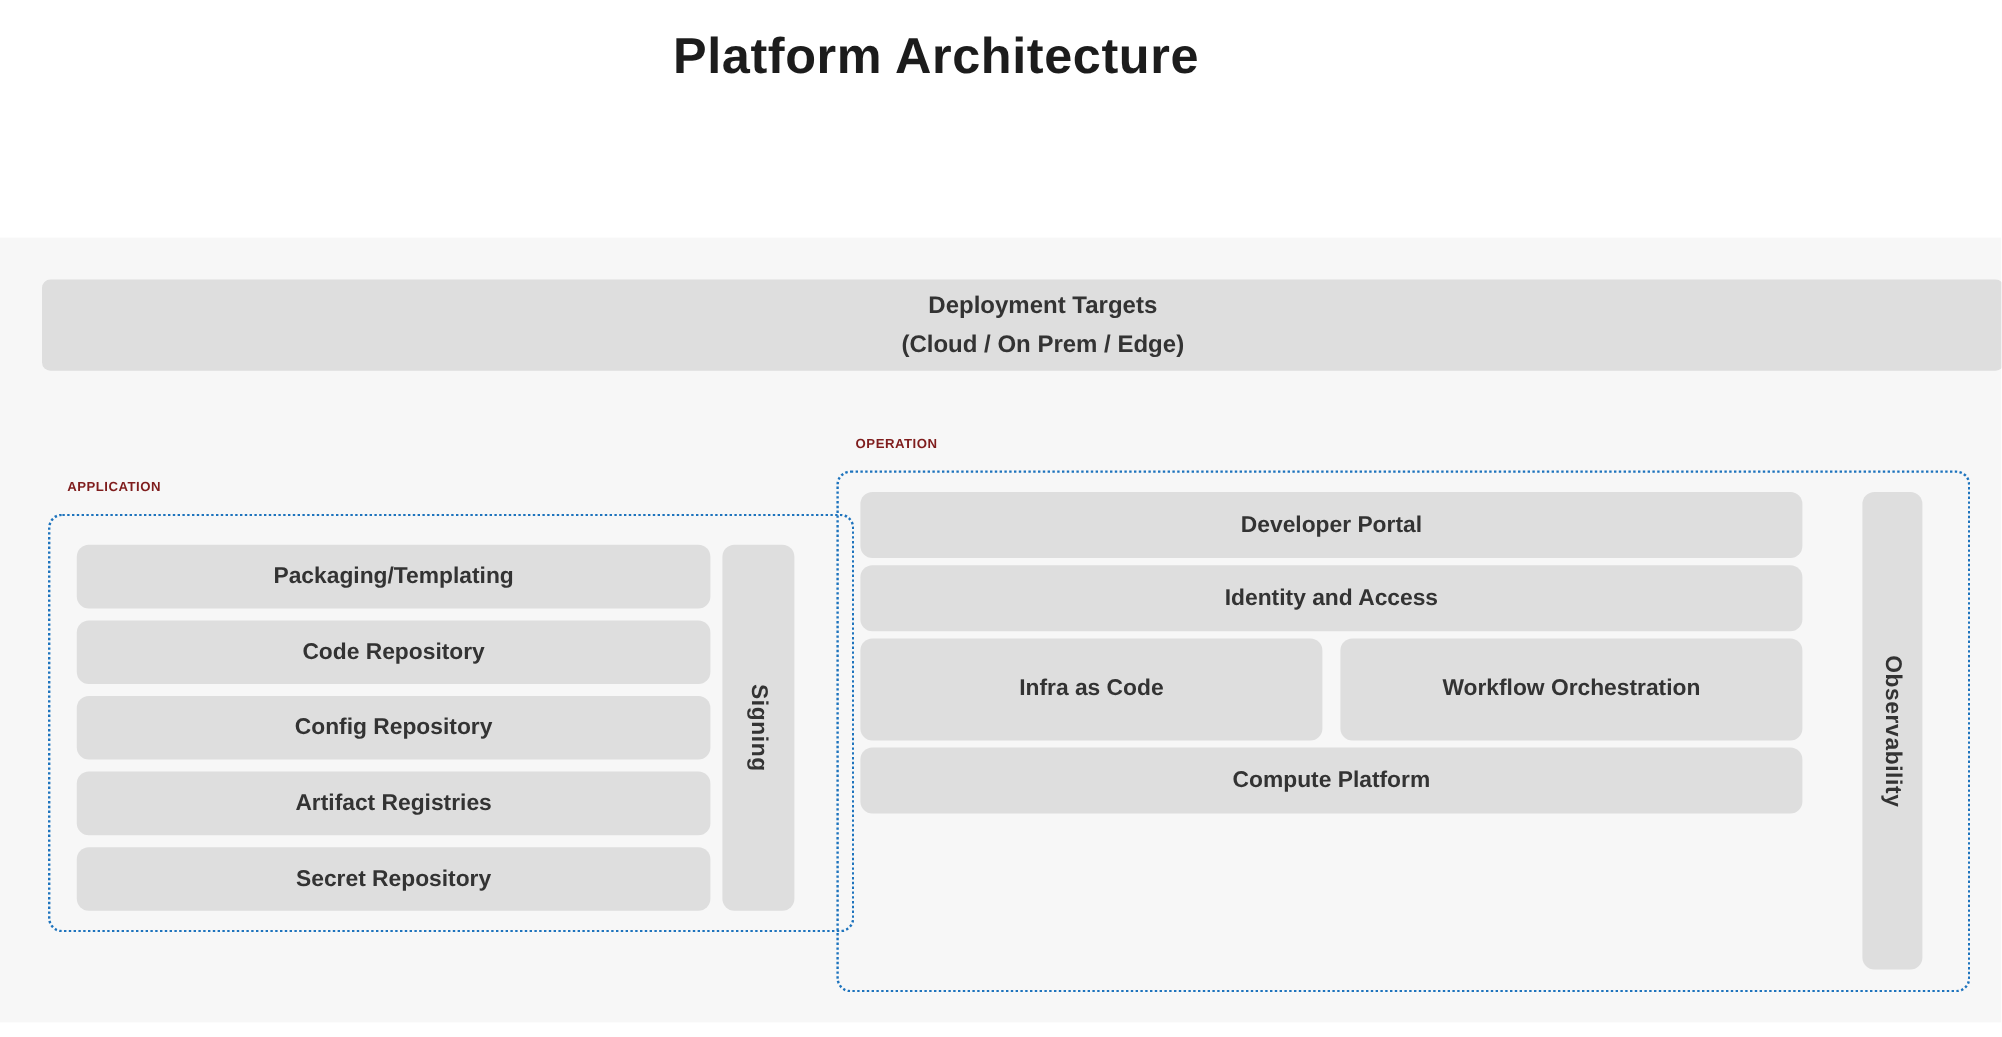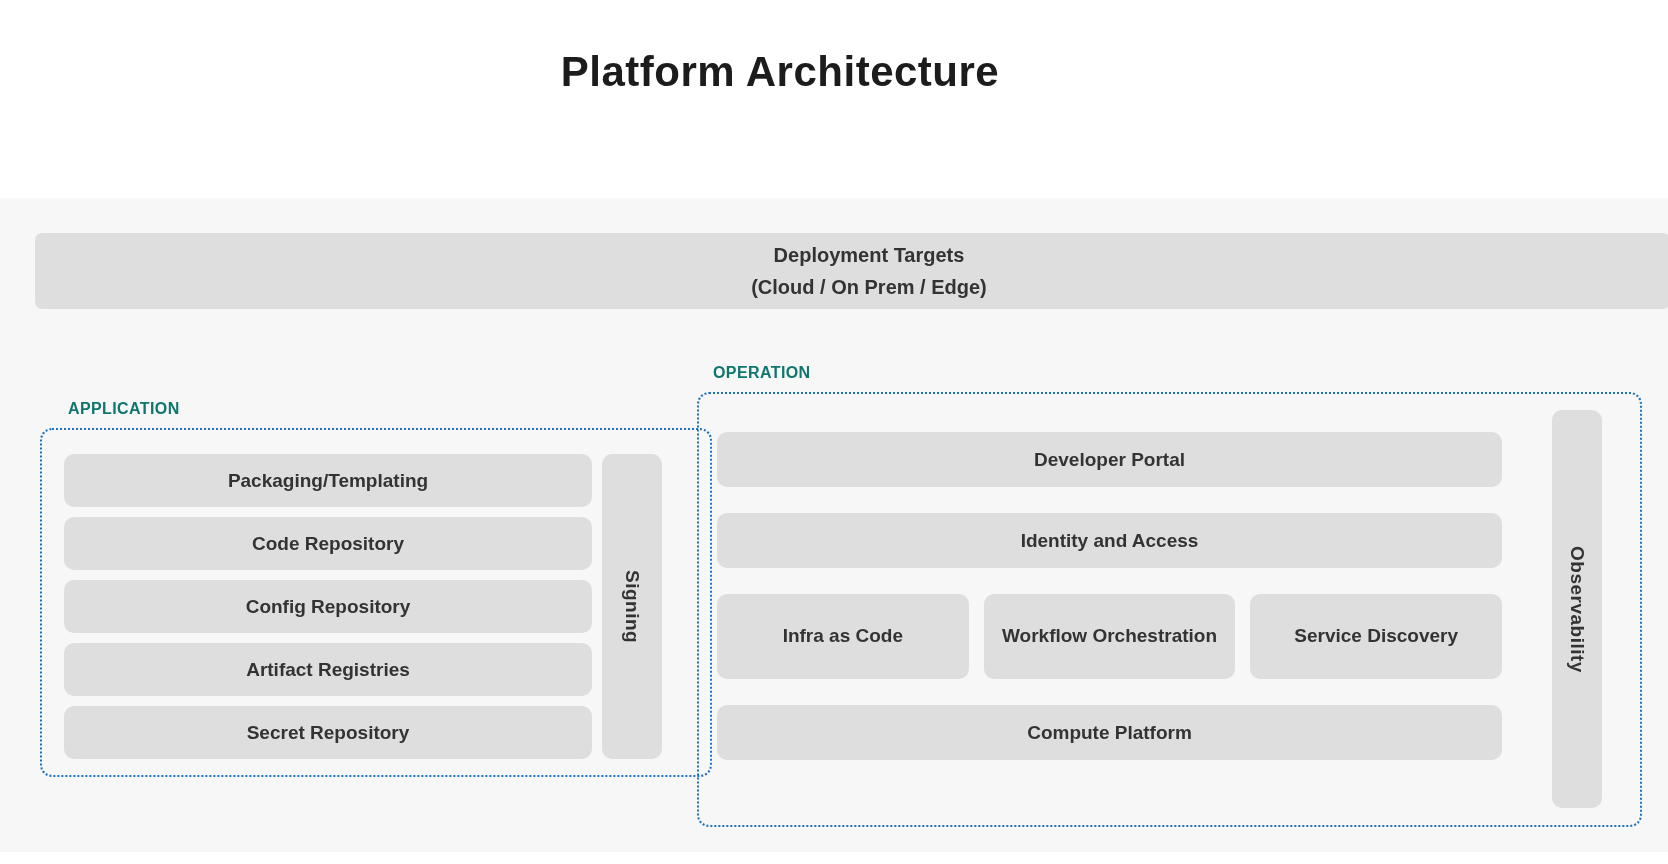--- a/index.html
+++ b/index.html
@@ -6,21 +6,21 @@
   .page {
     position: relative;
     width: 1668px;
     height: 864px;
     overflow: hidden;
     font-family: "Liberation Sans", sans-serif;
     background: #ffffff;
   }
   .title {
     position: absolute;
-    top: 48px;
+    top: 23px;
     left: 0;
     width: 1560px;
     margin: 0;
     text-align: center;
     font-size: 42px;
     font-weight: 700;
     color: #1c1c1c;
     letter-spacing: 0.5px;
   }
   .band {
@@ -61,26 +61,26 @@
     padding-left: 33px;
   }
   .group {
     position: absolute;
     border: 2px dotted #1d73bd;
     border-radius: 12px;
     background: transparent;
   }
   .group-label {
     position: absolute;
-    font-size: 16px;
+    font-size: 11px;
     font-weight: 700;
-    color: #0f766e;
+    color: #7f1d1d;
     letter-spacing: 0.4px;
   }
-  .app-label { left: 68px; top: 400px; }
+  .app-label { left: 56px; top: 400px; }
   .op-label  { left: 713px; top: 364px; }
   .app-group { left: 40px;  top: 428px; width: 668px; height: 345px; }
   .op-group  { left: 697px; top: 392px; width: 941px; height: 431px; }
   .app-col {
     position: absolute;
     left: 22px;
     top: 24px;
     width: 528px;
     display: flex;
     flex-direction: column;
@@ -99,22 +99,21 @@
     width: 60px;
     height: 305px;
   }
   .op-col {
     position: absolute;
     left: 18px;
     top: 16px;
     width: 785px;
     display: flex;
     flex-direction: column;
-    gap: 26px;
-    margin-top: 22px;
+    gap: 6px;
   }
   .op-col > .gbox { height: 55px; }
   .split-row {
     display: flex;
     gap: 15px;
     height: 85px;
   }
   .split-row > .gbox {
     flex: 1;
     height: auto;
@@ -156,20 +155,19 @@
   </div>
 
   <div class="group-label op-label">OPERATION</div>
   <div class="group op-group">
     <div class="op-col">
       <div class="gbox">Developer Portal</div>
       <div class="gbox">Identity and Access</div>
       <div class="split-row">
         <div class="gbox">Infra as Code</div>
         <div class="gbox">Workflow Orchestration</div>
-        <div class="gbox">Service Discovery</div>
       </div>
       <div class="gbox">Compute Platform</div>
     </div>
     <div class="gbox vbox observability">Observability</div>
   </div>
 
 </div>
 
 </body></html>

